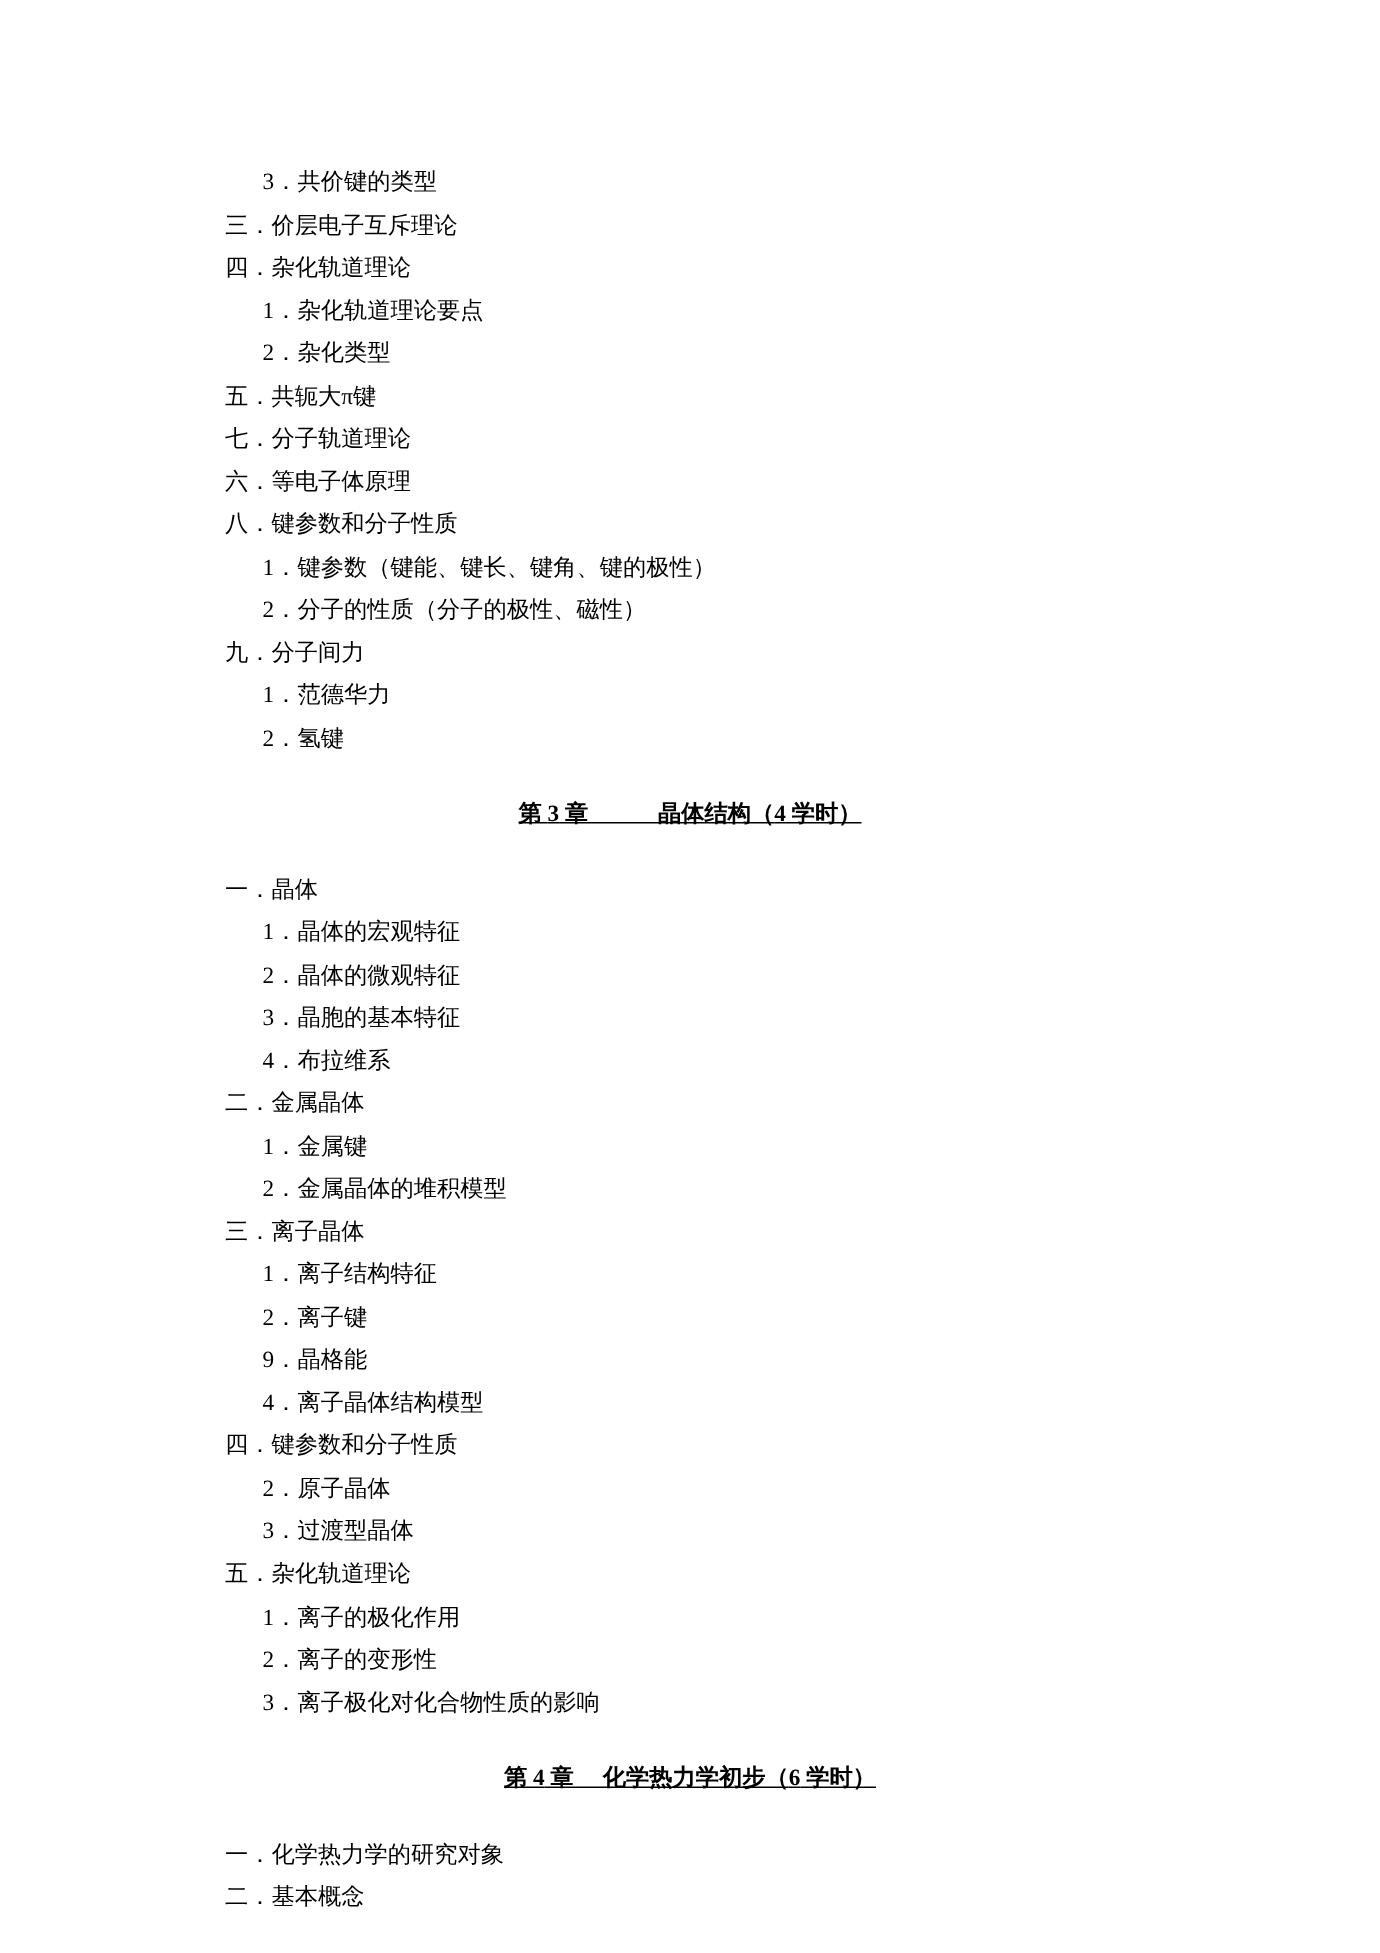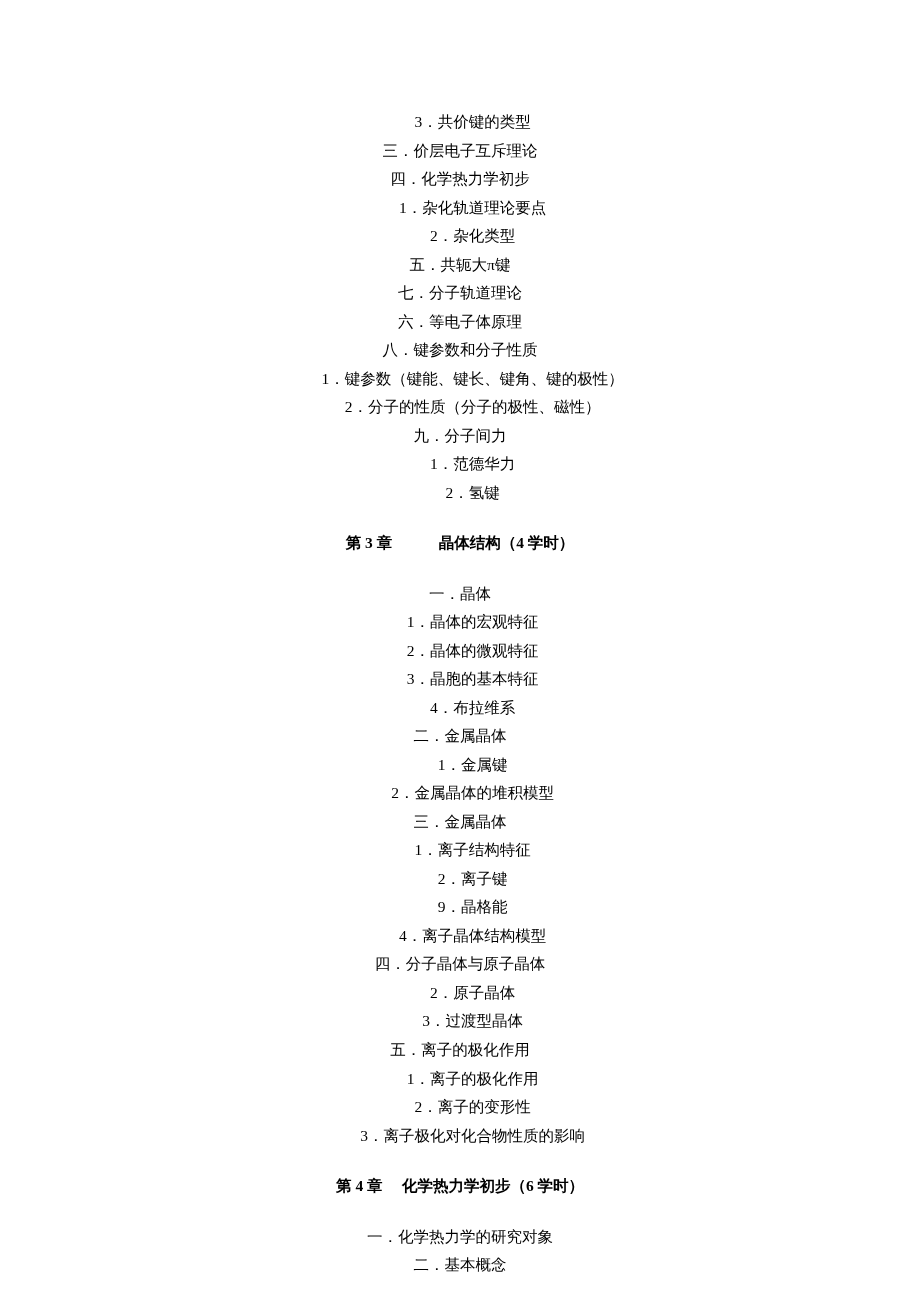--- a/index.html
+++ b/index.html
@@ -14,43 +14,43 @@
     height: 1302px;
     box-sizing: border-box;
     overflow: hidden;
   }
   .page {
     padding: 108px 0 0 150px;
     width: 620px;
   }
   .line {
     white-space: nowrap;
-    text-align: center;
   }
   .indent-0 { padding-left: 0; }
   .indent-1 { padding-left: 25px; }
   .chapter-title {
     font-weight: bold;
     text-align: center;
     margin: 22px 0 22px 0;
     font-family: "SimSun","宋体", serif;
+    text-decoration: underline;
   }
   .chapter-title .num {
     font-family: "Times New Roman", serif;
     font-weight: bold;
   }
 </style>
 </head>
 <body>
 
 <div class="page">
 
   <div class="line indent-1">3．共价键的类型</div>
   <div class="line indent-0">三．价层电子互斥理论</div>
-  <div class="line indent-0">四．化学热力学初步</div>
+  <div class="line indent-0">四．杂化轨道理论</div>
   <div class="line indent-1">1．杂化轨道理论要点</div>
   <div class="line indent-1">2．杂化类型</div>
   <div class="line indent-0">五．共轭大π键</div>
   <div class="line indent-0">七．分子轨道理论</div>
   <div class="line indent-0">六．等电子体原理</div>
   <div class="line indent-0">八．键参数和分子性质</div>
   <div class="line indent-1">1．键参数（键能、键长、键角、键的极性）</div>
   <div class="line indent-1">2．分子的性质（分子的极性、磁性）</div>
   <div class="line indent-0">九．分子间力</div>
   <div class="line indent-1">1．范德华力</div>
@@ -61,29 +61,29 @@
   </div>
 
   <div class="line indent-0">一．晶体</div>
   <div class="line indent-1">1．晶体的宏观特征</div>
   <div class="line indent-1">2．晶体的微观特征</div>
   <div class="line indent-1">3．晶胞的基本特征</div>
   <div class="line indent-1">4．布拉维系</div>
   <div class="line indent-0">二．金属晶体</div>
   <div class="line indent-1">1．金属键</div>
   <div class="line indent-1">2．金属晶体的堆积模型</div>
-  <div class="line indent-0">三．金属晶体</div>
+  <div class="line indent-0">三．离子晶体</div>
   <div class="line indent-1">1．离子结构特征</div>
   <div class="line indent-1">2．离子键</div>
   <div class="line indent-1">9．晶格能</div>
   <div class="line indent-1">4．离子晶体结构模型</div>
-  <div class="line indent-0">四．分子晶体与原子晶体</div>
+  <div class="line indent-0">四．键参数和分子性质</div>
   <div class="line indent-1">2．原子晶体</div>
   <div class="line indent-1">3．过渡型晶体</div>
-  <div class="line indent-0">五．离子的极化作用</div>
+  <div class="line indent-0">五．杂化轨道理论</div>
   <div class="line indent-1">1．离子的极化作用</div>
   <div class="line indent-1">2．离子的变形性</div>
   <div class="line indent-1">3．离子极化对化合物性质的影响</div>
 
   <div class="chapter-title">
     <span>第 </span><span class="num">4</span><span> 章　 化学热力学初步（</span><span class="num">6</span><span> 学时）</span>
   </div>
 
   <div class="line indent-0">一．化学热力学的研究对象</div>
   <div class="line indent-0">二．基本概念</div>

